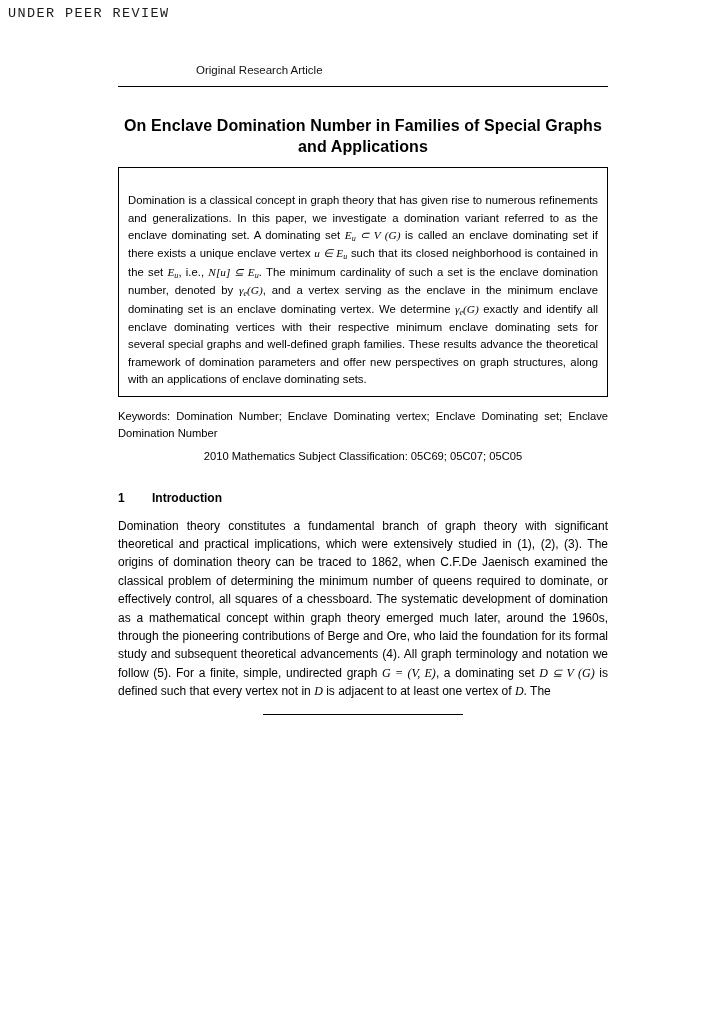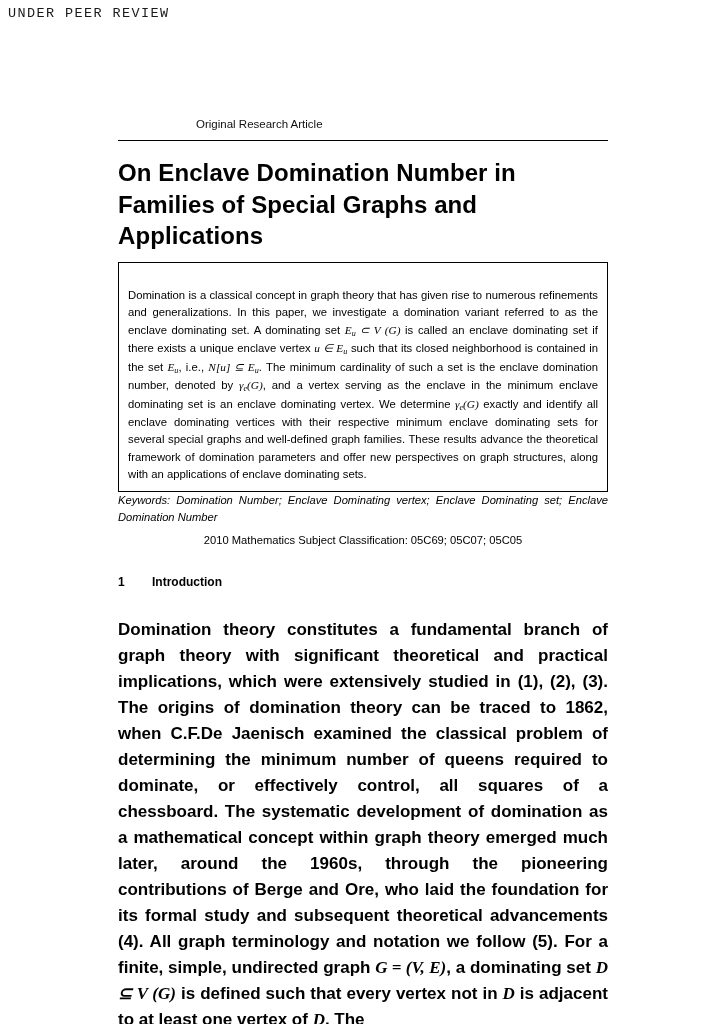--- a/index.html
+++ b/index.html
@@ -30,35 +30,35 @@
     letter-spacing: 1.4px;
     color: #1a1a1a;
   }
   .content {
     position: absolute;
     left: 118px;
     top: 0;
     width: 490px;
   }
   .article-type {
-    margin-top: 118px;
+    margin-top: 64px;
     font-size: 11.5px;
     color: #111;
     padding-left: 78px;
   }
   .rule {
     border: 0;
     border-top: 1px solid #000;
     margin: 10px 0 0 0;
     width: 490px;
   }
   .title {
-    margin-top: 16px;
-    text-align: left;
-    font-size: 24px;
+    margin-top: 28px;
+    text-align: center;
+    font-size: 16px;
     font-weight: bold;
     line-height: 1.32;
     letter-spacing: 0.1px;
   }
   .abstract-heading {
     margin-top: 196px;
     font-size: 17px;
     font-weight: bold;
     padding-left: 22px;
   }
@@ -78,46 +78,45 @@
     font-family: "Liberation Serif", serif;
     font-style: italic;
   }
   .sub {
     font-size: 0.72em;
     vertical-align: -0.25em;
     font-family: "Liberation Serif", serif;
     font-style: italic;
   }
   .keywords {
+    margin-top: 11px;
     font-size: 11.2px;
-    font-style: italic;
     line-height: 1.5;
     text-align: justify;
   }
   .msc {
     margin-top: 6px;
     font-size: 11.2px;
     line-height: 1.5;
     text-align: center;
   }
   .section-heading {
     margin-top: 26px;
     font-size: 12px;
     font-weight: bold;
   }
   .section-heading .num {
     display: inline-block;
     width: 34px;
   }
   .body-text {
-    margin-top: 28px;
-    font-size: 17px;
+    margin-top: 12px;
+    font-size: 12px;
     line-height: 1.53;
     text-align: justify;
-    font-weight: bold;
   }
   .footnote-rule {
     margin-top: 14px;
     width: 200px;
     border: 0;
     border-top: 1px solid #000;
   }
 </style>
 </head>
 <body>

